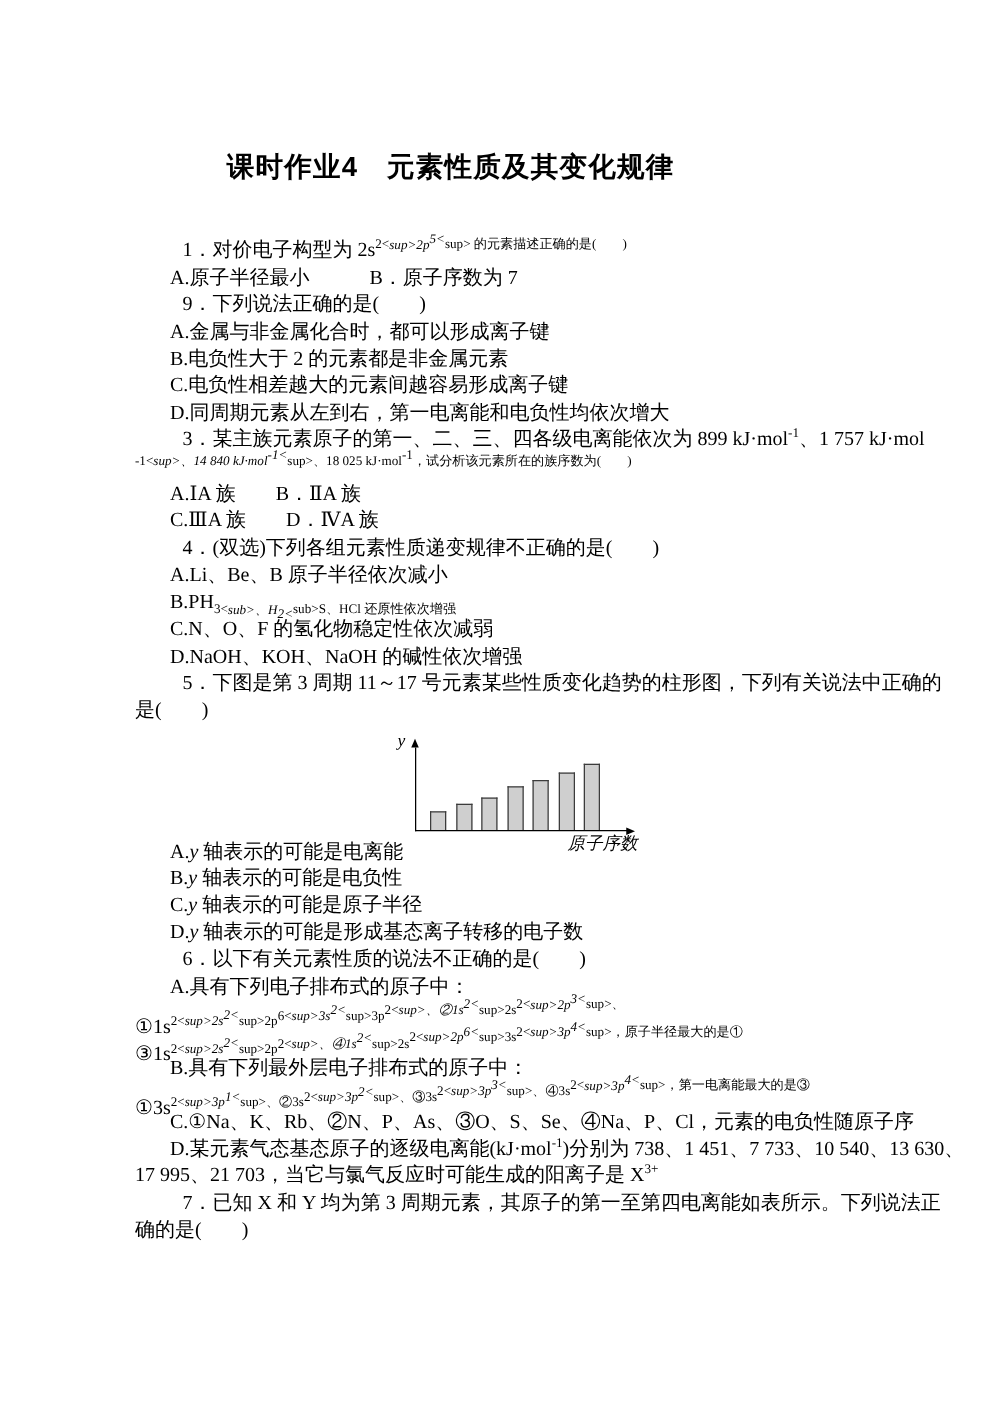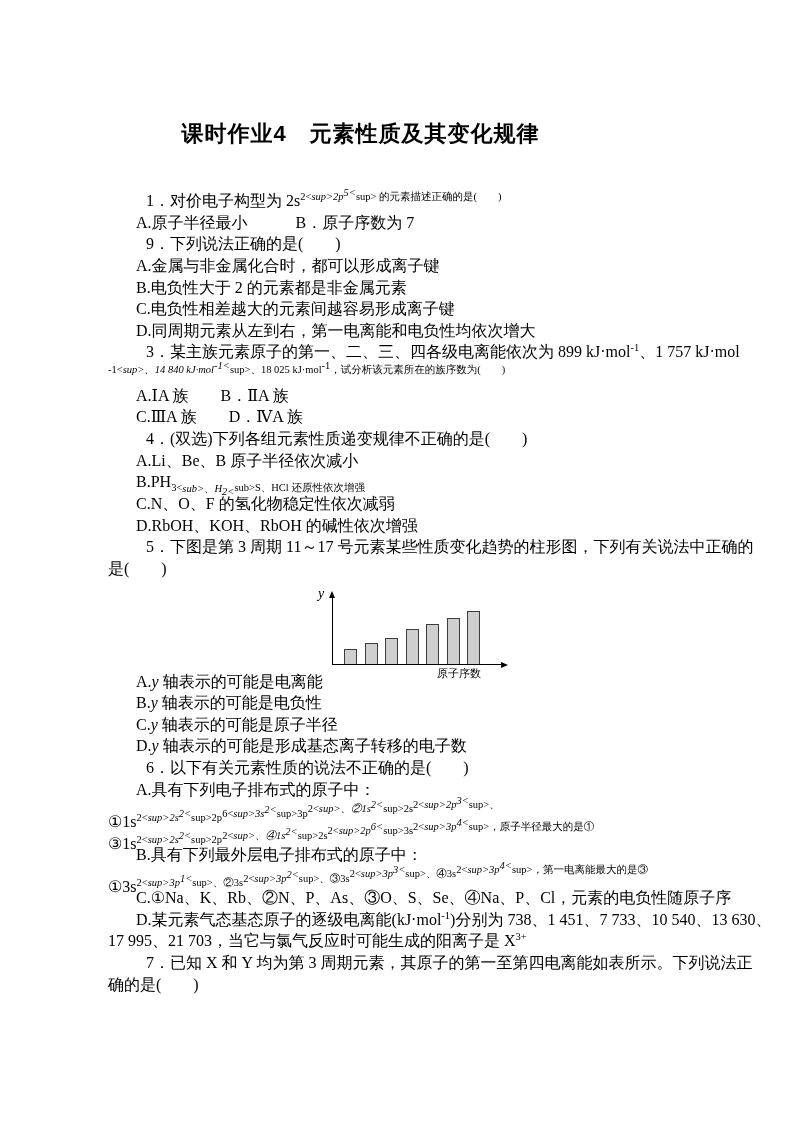--- a/index.html
+++ b/index.html
@@ -29,21 +29,21 @@
   .chart{position:absolute;left:330px;top:591px;width:195px;height:95px;}
   .yaxis{position:absolute;left:2px;top:7px;width:1px;height:67px;background:#000;}
   .yarrow{position:absolute;left:-1px;top:0;width:0;height:0;
     border-left:3.5px solid transparent;border-right:3.5px solid transparent;
     border-bottom:7px solid #000;}
   .xaxis{position:absolute;left:2px;top:73px;width:170px;height:1px;background:#000;}
   .xarrow{position:absolute;left:171px;top:70.5px;width:0;height:0;
     border-top:3.5px solid transparent;border-bottom:3.5px solid transparent;
     border-left:7px solid #000;}
   .ylab{position:absolute;left:-12px;top:-5px;font-size:14px;font-style:italic;}
-  .xlab{position:absolute;left:107px;top:75px;font-size:11px;}
+  .xlab{position:absolute;left:124px;top:75px;font-size:14px;font-style:italic;}
   .bar{position:absolute;bottom:22px;width:13px;box-sizing:border-box;
     border:1px solid #3c3c3c;border-bottom:none;}
 </style>
 </head>
 <body>
 
 <div class="page-title">课时作业4　元素性质及其变化规律</div>
 
 <div id="content">
     <div class="line q">1．对价电子构型为 2s<sup>2&lt;<i>sup&gt;2p<sup>5&lt;</sup></i>sup&gt; 的元素描述正确的是(　　)</sup></div>
@@ -54,21 +54,21 @@
     <div class="line opt">C.电负性相差越大的元素间越容易形成离子键</div>
     <div class="line opt">D.同周期元素从左到右，第一电离能和电负性均依次增大</div>
     <div class="line q">3．某主族元素原子的第一、二、三、四各级电离能依次为 899 kJ·mol<sup>-1</sup>、1 757 kJ·mol</div>
     <div class="line cont"><sup>-1&lt;<i>sup&gt;、14 840 kJ·mol<sup>-1&lt;</sup></i>sup&gt;、18 025 kJ·mol<sup>-1</sup>，试分析该元素所在的族序数为(　　)</sup></div>
     <div class="line opt">A.ⅠA 族　　B．ⅡA 族</div>
     <div class="line opt">C.ⅢA 族　　D．ⅣA 族</div>
     <div class="line q">4．(双选)下列各组元素性质递变规律不正确的是(　　)</div>
     <div class="line opt">A.Li、Be、B 原子半径依次减小</div>
     <div class="line opt">B.PH<sub>3&lt;<i>sub&gt;、H<sub>2&lt;</sub></i>sub&gt;S、HCl 还原性依次增强</sub></div>
     <div class="line opt">C.N、O、F 的氢化物稳定性依次减弱</div>
-    <div class="line opt">D.RbOH、KOH、RbOH 的碱性依次增强</div>
+    <div class="line opt">D.NaOH、KOH、NaOH 的碱性依次增强</div>
     <div class="line q">5．下图是第 3 周期 11～17 号元素某些性质变化趋势的柱形图，下列有关说法中正确的</div>
     <div class="line cont">是(　　)</div>
     <div class="chart-spacer"></div>
     <div class="line opt">A.<i>y</i> 轴表示的可能是电离能</div>
     <div class="line opt">B.<i>y</i> 轴表示的可能是电负性</div>
     <div class="line opt">C.<i>y</i> 轴表示的可能是原子半径</div>
     <div class="line opt">D.<i>y</i> 轴表示的可能是形成基态离子转移的电子数</div>
     <div class="line q">6．以下有关元素性质的说法不正确的是(　　)</div>
     <div class="line opt">A.具有下列电子排布式的原子中：</div>
     <div class="line cont">①1s<sup>2&lt;<i>sup&gt;2s<sup>2&lt;</sup></i>sup&gt;2p<sup>6&lt;<i>sup&gt;3s<sup>2&lt;</sup></i>sup&gt;3p<sup>2&lt;<i>sup&gt;、②1s<sup>2&lt;</sup></i>sup&gt;2s<sup>2&lt;<i>sup&gt;2p<sup>3&lt;</sup></i>sup&gt;、</sup></sup></sup></sup></div>

